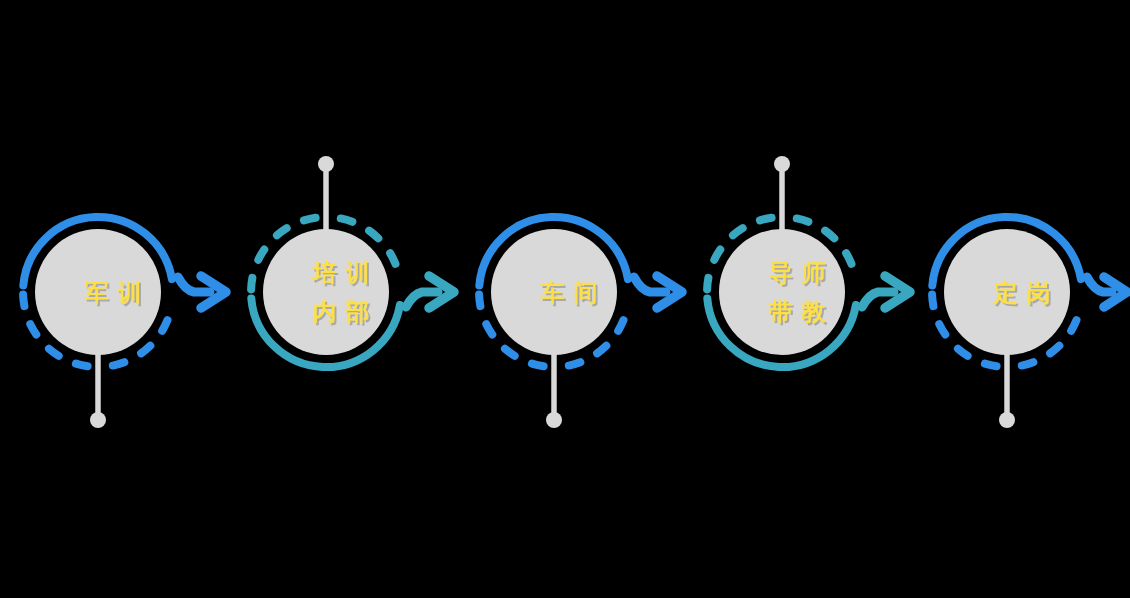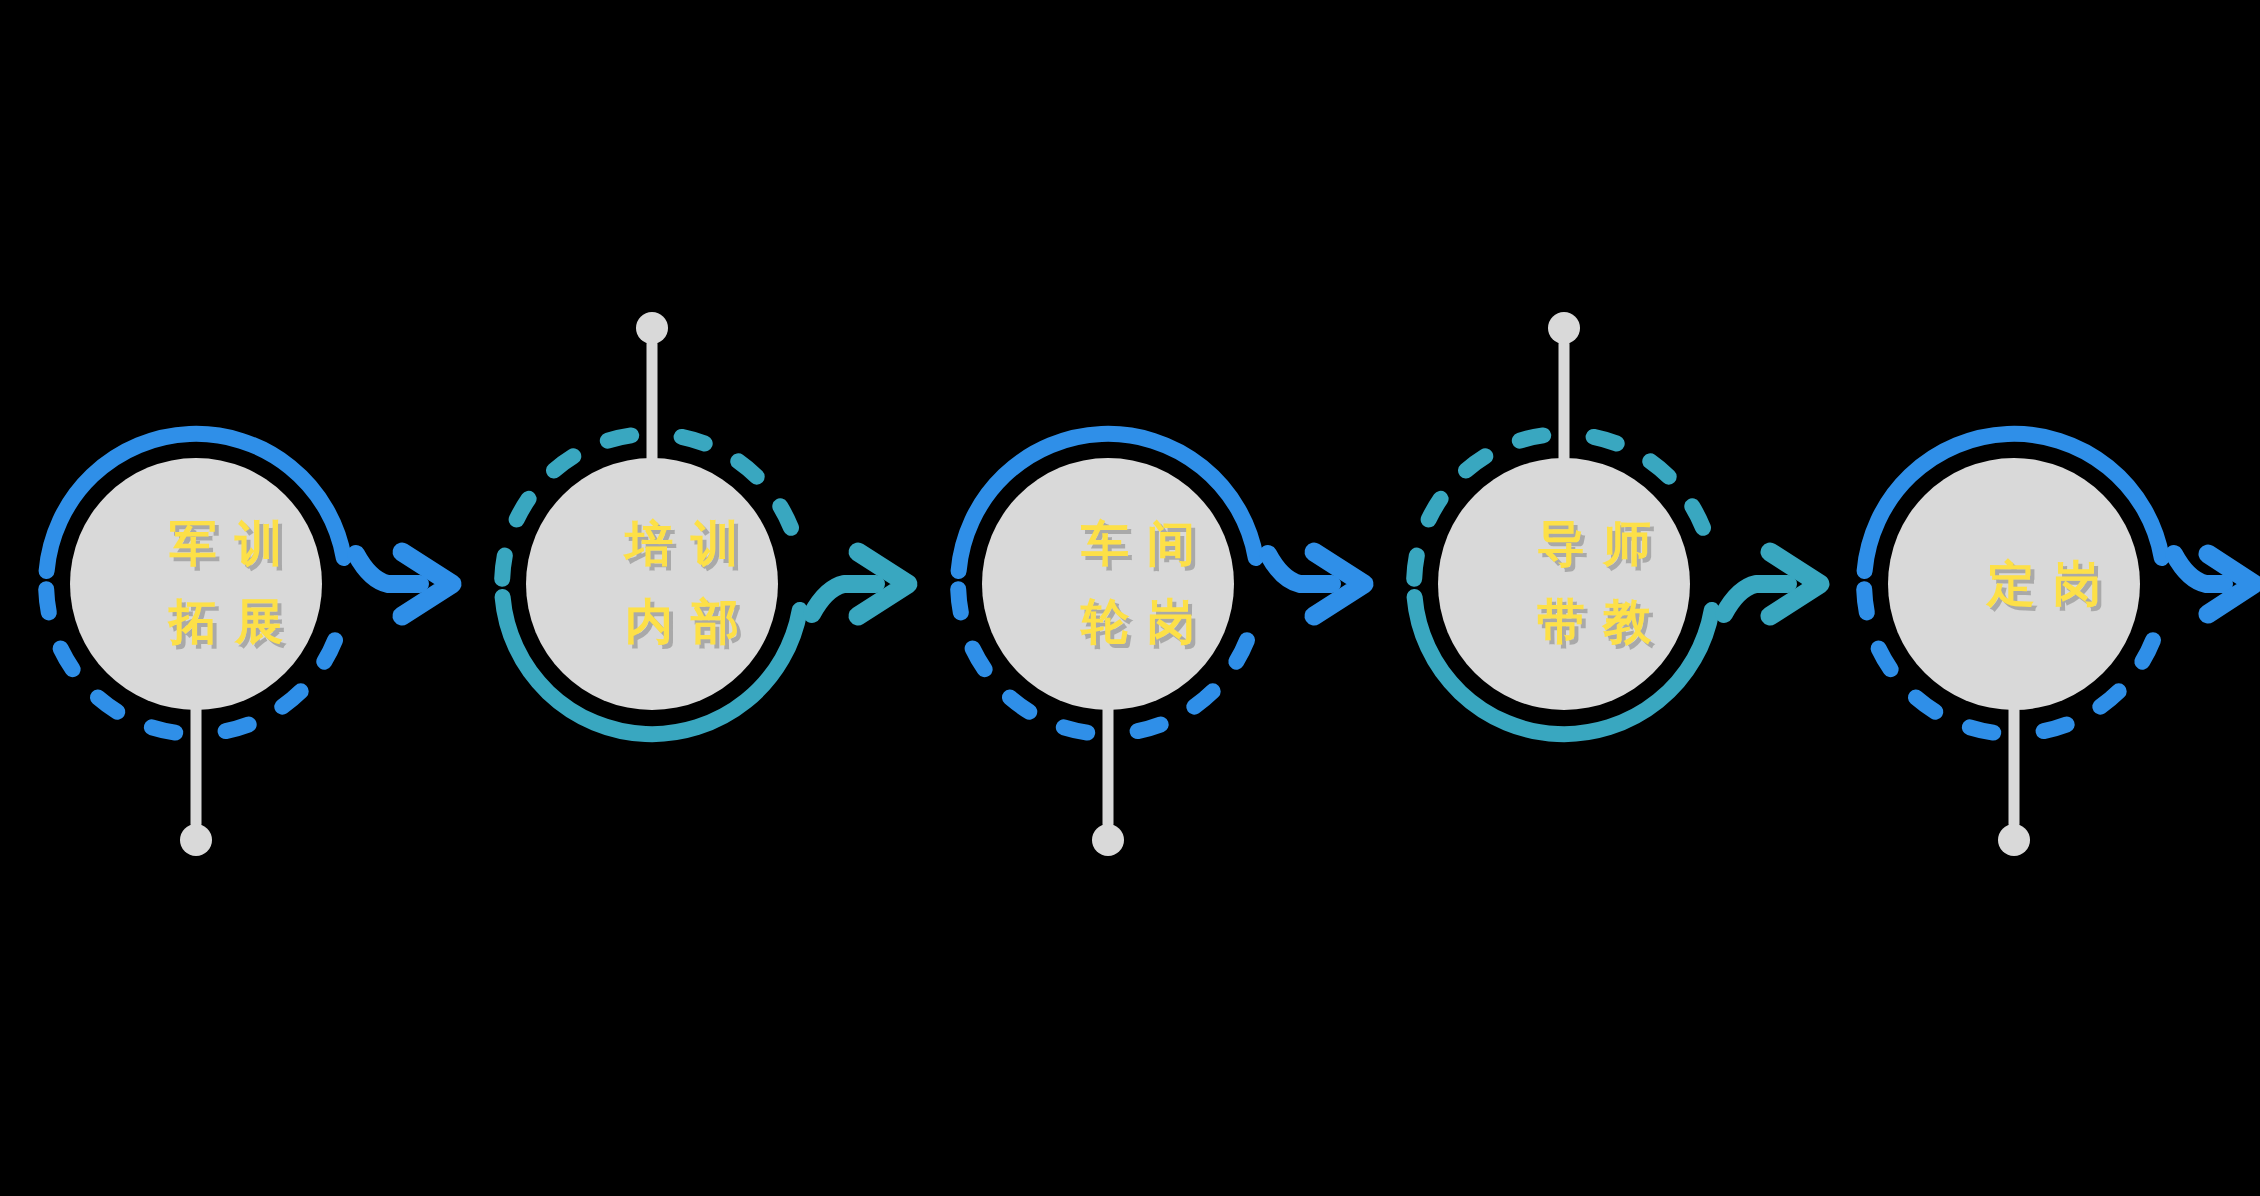--- a/index.html
+++ b/index.html
@@ -88,21 +88,20 @@
         <circle cx="0" cy="0" r="63" fill="#D9D9D9"></circle>
         <path class="ring-solid" d="M -74.7 -6.5 A 75 75 0 0 1 73.9 -13" stroke="#2F8FE8"></path>
         <path class="ring-dash" d="M 69.5 28.1 A 75 75 0 0 1 10.4 74.3" stroke="#2F8FE8"></path>
         <path class="ring-dash" d="M -10.4 74.3 A 75 75 0 0 1 -74.9 2.6" stroke="#2F8FE8"></path>
         <path class="arrow-tail" d="M 80 -15 Q 87 -2 96 0 L 112 0" stroke="#2F8FE8"></path>
         <path class="arrow-head" d="M 103 -16 L 128 0 L 103 16" stroke="#2F8FE8"></path>
       </g>
     </svg>
     <div class="label">
       <div class="label-line">军训</div>
-      <div class="label-line">拓展</div>
     </div>
   </div>
 
   <div class="unit" style="left:211px">
     <svg viewBox="-115 -170 260 340">
       <g transform="scale(1,-1)">
         <line class="stem" x1="0" y1="50" x2="0" y2="120" stroke="#D9D9D9"></line>
         <circle cx="0" cy="128" r="8" fill="#D9D9D9"></circle>
         <circle cx="0" cy="0" r="63" fill="#D9D9D9"></circle>
         <path class="ring-solid" d="M -74.7 -6.5 A 75 75 0 0 1 73.9 -13" stroke="#39A7C0"></path>
@@ -126,21 +125,20 @@
         <circle cx="0" cy="0" r="63" fill="#D9D9D9"></circle>
         <path class="ring-solid" d="M -74.7 -6.5 A 75 75 0 0 1 73.9 -13" stroke="#2F8FE8"></path>
         <path class="ring-dash" d="M 69.5 28.1 A 75 75 0 0 1 10.4 74.3" stroke="#2F8FE8"></path>
         <path class="ring-dash" d="M -10.4 74.3 A 75 75 0 0 1 -74.9 2.6" stroke="#2F8FE8"></path>
         <path class="arrow-tail" d="M 80 -15 Q 87 -2 96 0 L 112 0" stroke="#2F8FE8"></path>
         <path class="arrow-head" d="M 103 -16 L 128 0 L 103 16" stroke="#2F8FE8"></path>
       </g>
     </svg>
     <div class="label">
       <div class="label-line">车间</div>
-      <div class="label-line">轮岗</div>
     </div>
   </div>
 
   <div class="unit" style="left:667px">
     <svg viewBox="-115 -170 260 340">
       <g transform="scale(1,-1)">
         <line class="stem" x1="0" y1="50" x2="0" y2="120" stroke="#D9D9D9"></line>
         <circle cx="0" cy="128" r="8" fill="#D9D9D9"></circle>
         <circle cx="0" cy="0" r="63" fill="#D9D9D9"></circle>
         <path class="ring-solid" d="M -74.7 -6.5 A 75 75 0 0 1 73.9 -13" stroke="#39A7C0"></path>

